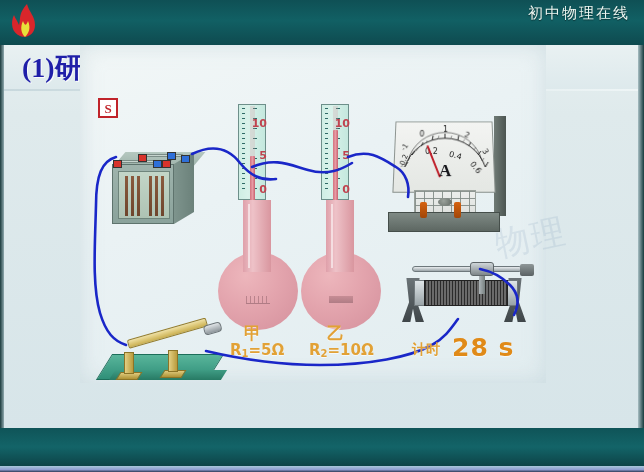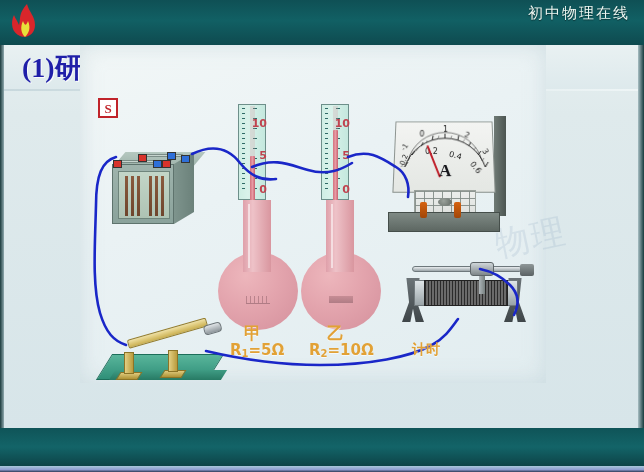--- a/index.html
+++ b/index.html
@@ -587,17 +587,18 @@
 
       <path d="M36 112 C22 116 16 130 16 160 C15 200 12 240 20 268 C26 288 34 296 46 300"></path>
 
       <path d="M126 306 C160 314 200 320 240 320 C290 320 330 312 352 300 C366 292 372 282 378 274"></path>
 
       <path d="M434 270 C440 258 438 248 430 240 C420 230 410 226 400 224"></path>
     </g>
   </svg>
 
   <div class="timer-cn">计时</div>
+  <div class="timer-val">28 s</div>
 
   <div class="footer-band"></div>
   <div class="footer-edge"></div>
 
 </div>
 
 </body></html>

